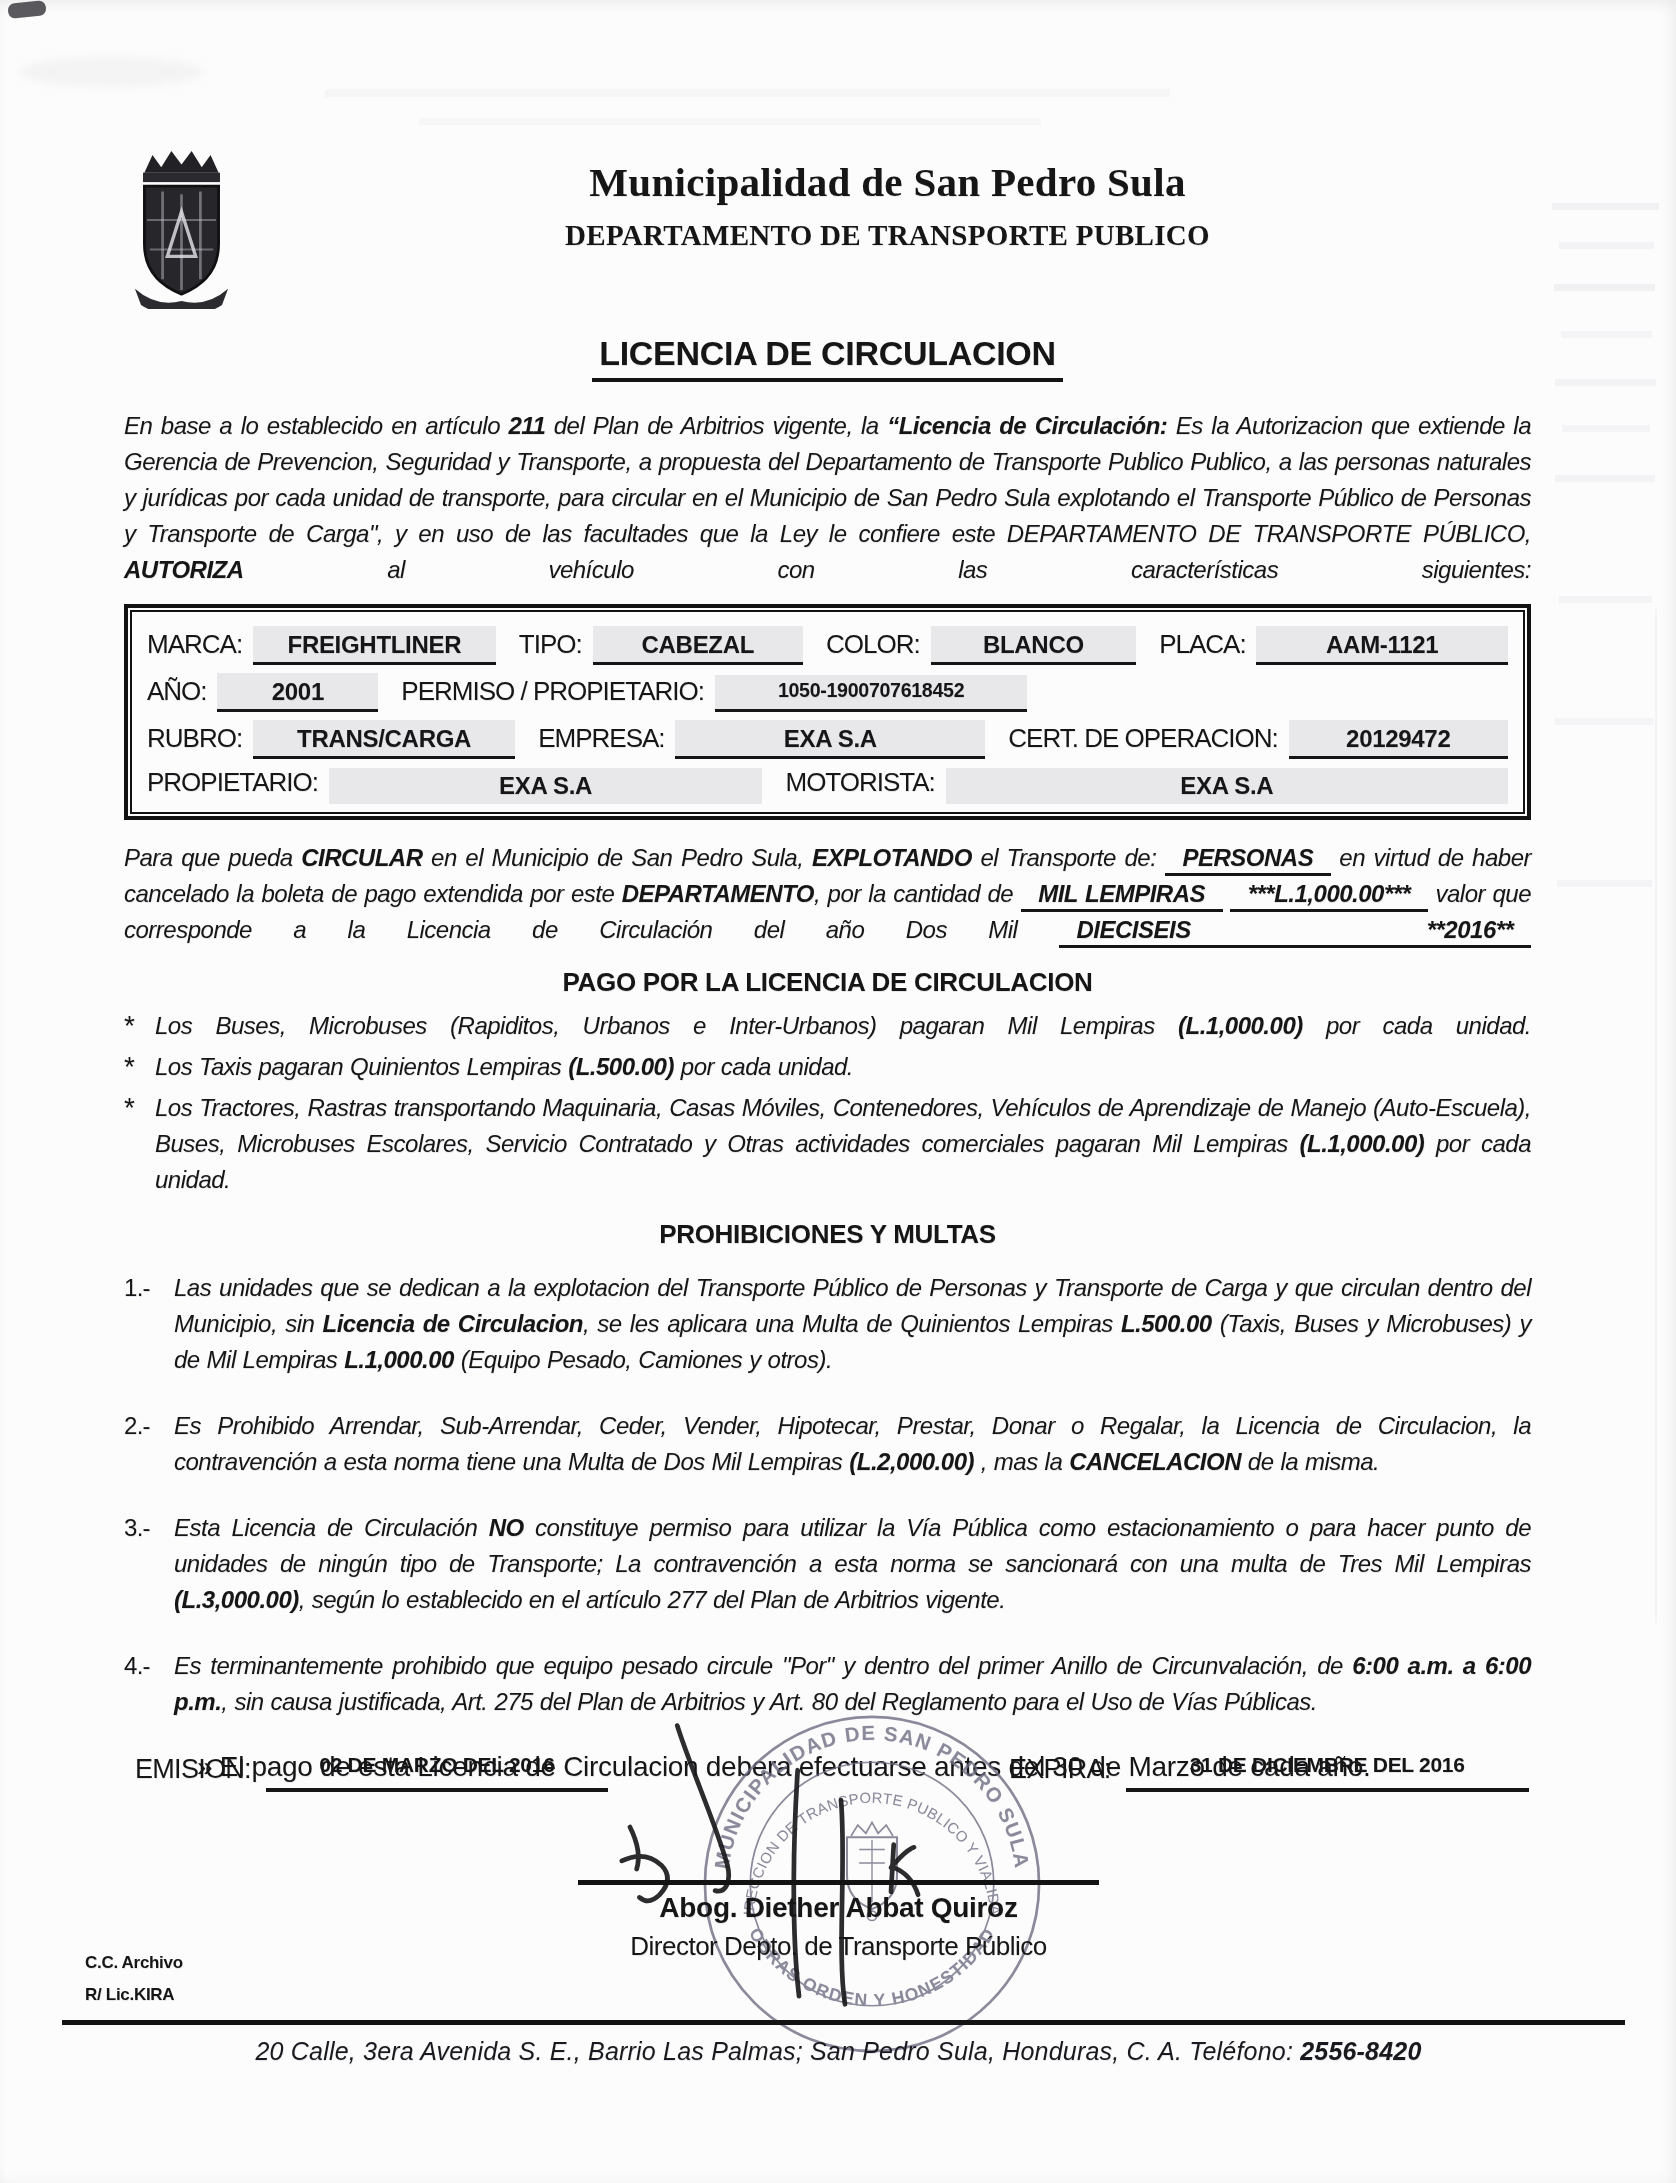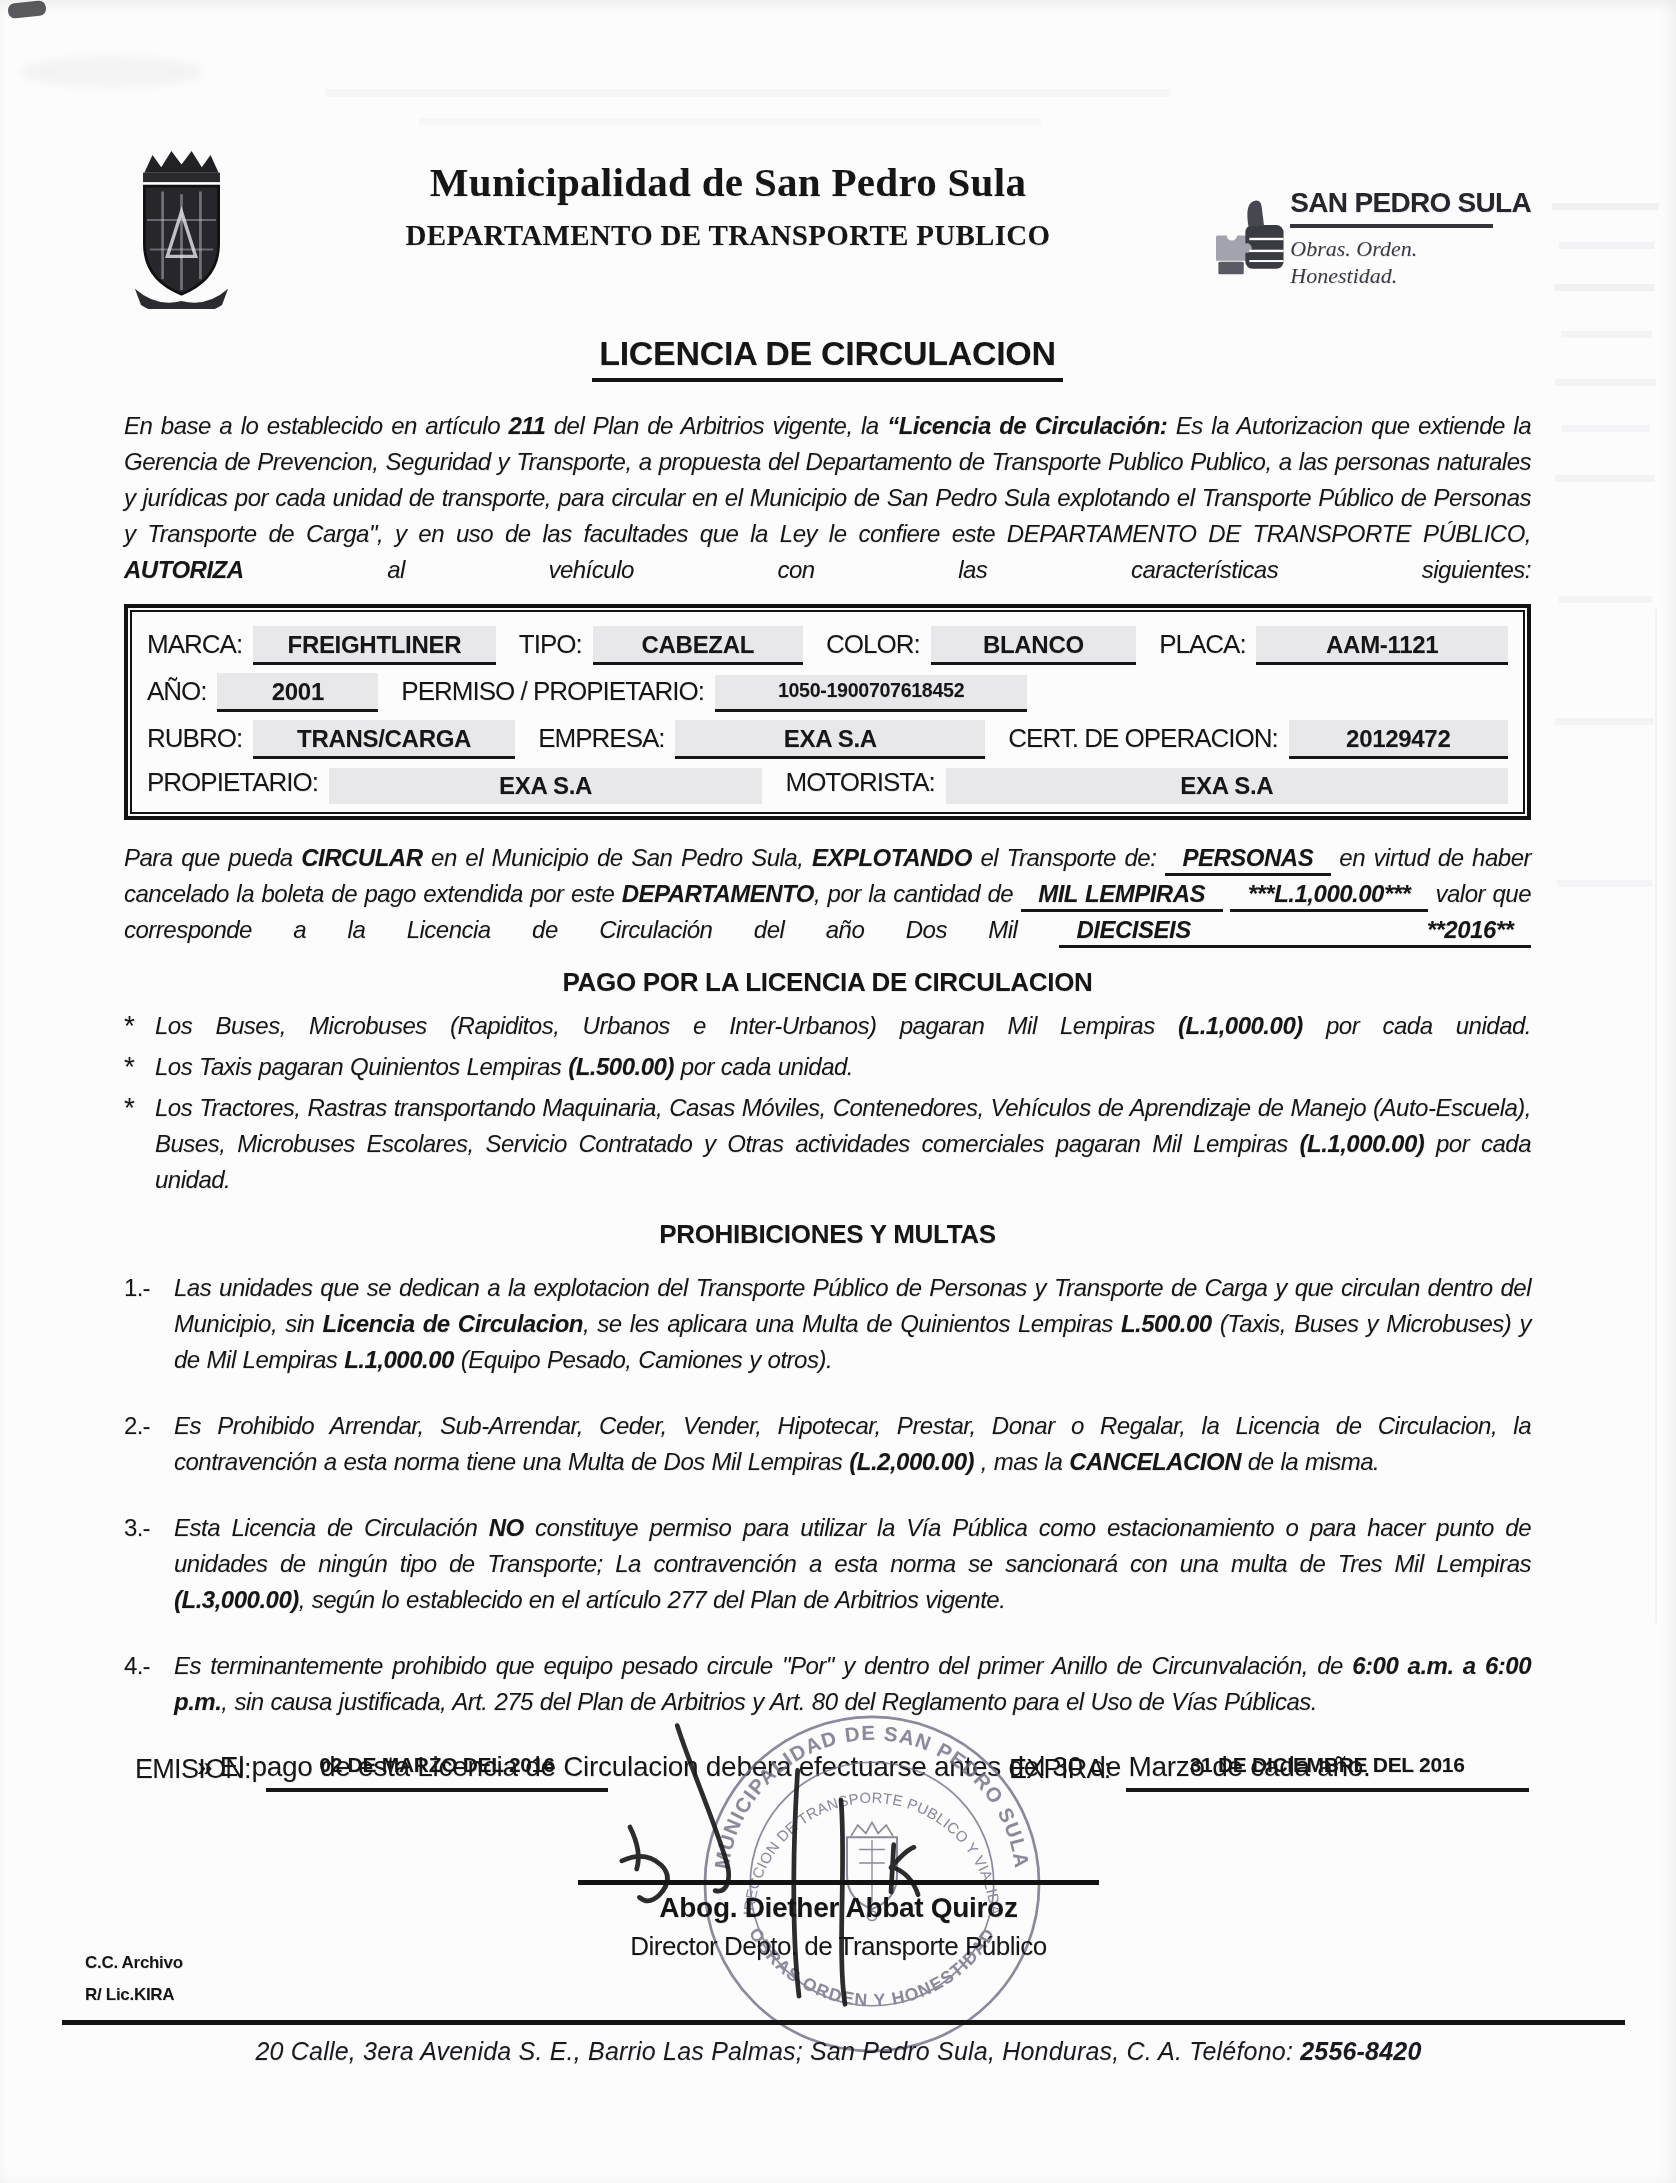--- a/index.html
+++ b/index.html
@@ -114,39 +114,20 @@
           <path d="M30,58 h110 v86 q0,52 -55,74 q-55,-22 -55,-74 z" fill="#26262b" stroke="#101012" stroke-width="4"></path>
           <path d="M57,66 V196 M85,70 V212 M113,66 V196" stroke="#cfcfd6" stroke-width="4" opacity=".45" fill="none"></path>
           <path d="M34,108 H136 M38,152 H132" stroke="#cfcfd6" stroke-width="3" opacity=".4" fill="none"></path>
           <path d="M85,96 L106,162 H64 Z" fill="none" stroke="#e6e6ec" stroke-width="5" opacity=".8"></path>
           <path d="M16,210 q32,28 69,18 q37,10 69,-18 l-9,24 q-27,18 -60,10 q-33,8 -60,-10 z" fill="#2b2b30"></path>
         </svg>
       </div>
       <div class="hcenter">
         <div class="muni">Municipalidad de San Pedro Sula</div>
         <div class="dept">DEPARTAMENTO DE TRANSPORTE PUBLICO</div>
-      </div>
-      <div class="citylogo">
-        <svg viewBox="0 0 180 200" width="105" height="116">
-          <rect x="10" y="96" width="80" height="64" rx="4" fill="#a3a3ad"></rect>
-          <circle cx="50" cy="96" r="13" fill="#fcfcfc"></circle>
-          <rect x="16" y="162" width="64" height="32" rx="4" fill="#5a5a64"></rect>
-          <rect x="84" y="70" width="96" height="110" rx="18" fill="#3a3a41"></rect>
-          <circle cx="88" cy="128" r="12" fill="#a3a3ad"></circle>
-          <path d="M92,74 q-10,-54 12,-64 q18,-7 21,14 l6,48 z" fill="#47474f"></path>
-          <rect x="94" y="102" width="86" height="6" fill="#fcfcfc"></rect>
-          <rect x="94" y="132" width="86" height="6" fill="#fcfcfc"></rect>
-          <rect x="94" y="158" width="86" height="5" fill="#fcfcfc"></rect>
-        </svg>
-        <div class="cl-text">
-          <div class="cl-name">SAN PEDRO SULA</div>
-          <div class="cl-bar"></div>
-          <div class="cl-slogan">Obras. Orden.</div>
-          <div class="cl-slogan">Honestidad.</div>
-        </div>
       </div>
     </div>
 
     <div class="title-wrap">
       <span class="doc-title">LICENCIA DE CIRCULACION</span>
     </div>
 
     <p class="para jlast intro"><span>En base a lo establecido en artículo </span><span class="b">211</span><span> del Plan de Arbitrios vigente, la </span><span class="b">“Licencia de Circulación:</span><span> Es la Autorizacion que extiende la Gerencia de Prevencion, Seguridad y Transporte, a propuesta del Departamento de Transporte Publico Publico, a las personas naturales y jurídicas por cada unidad de transporte, para circular en el Municipio de San Pedro Sula explotando el Transporte Público de Personas y Transporte de Carga", y en uso de las facultades que la Ley le confiere este DEPARTAMENTO DE TRANSPORTE PÚBLICO, </span><span class="b">AUTORIZA</span><span> al vehículo con las características siguientes:</span></p>
 
     <div class="vtable">

